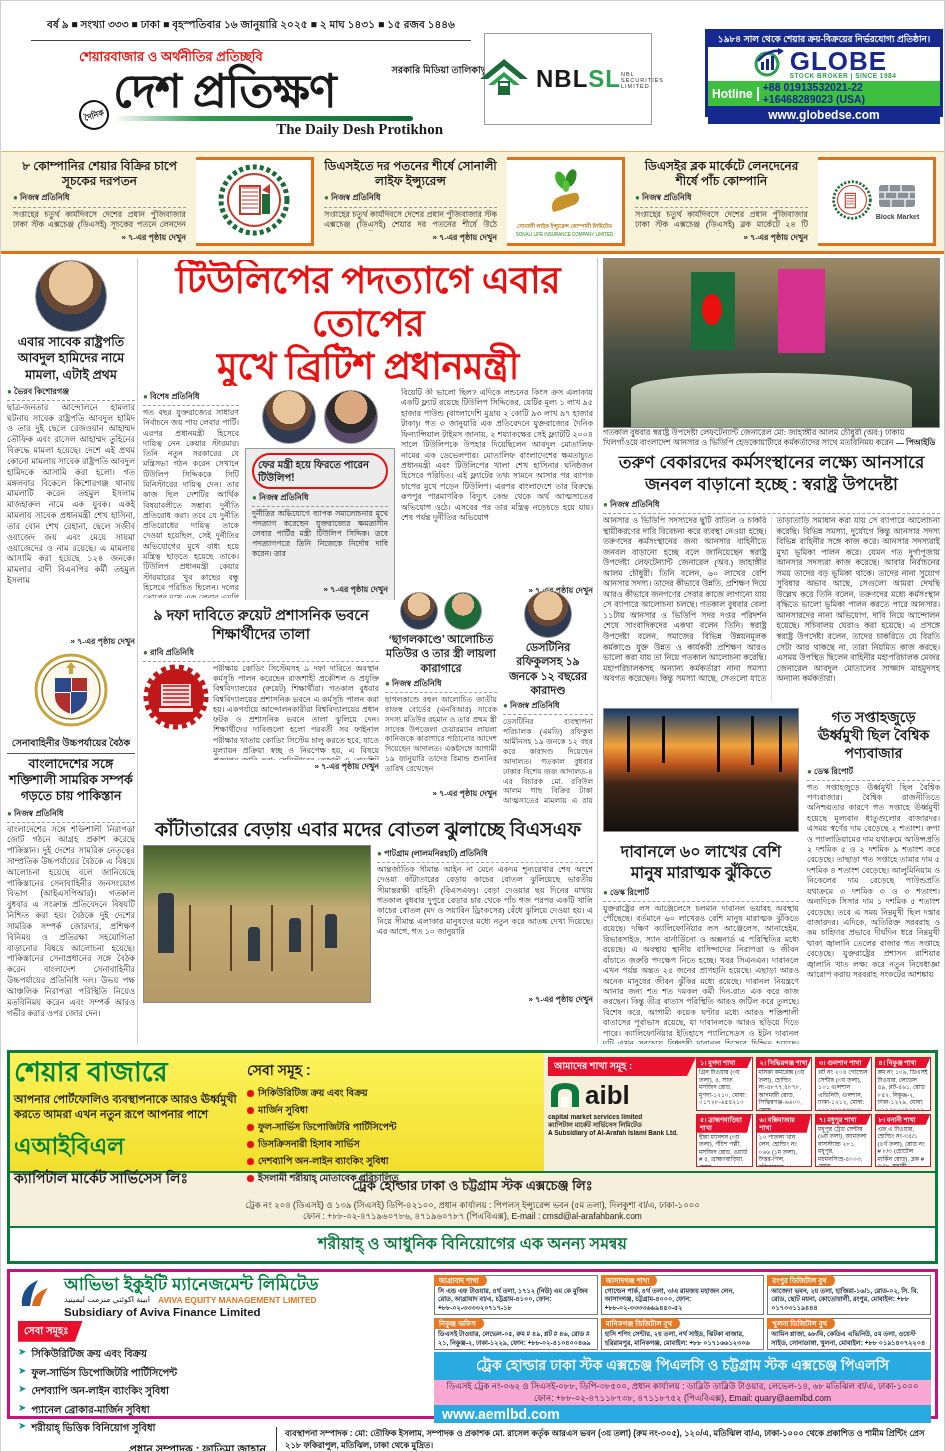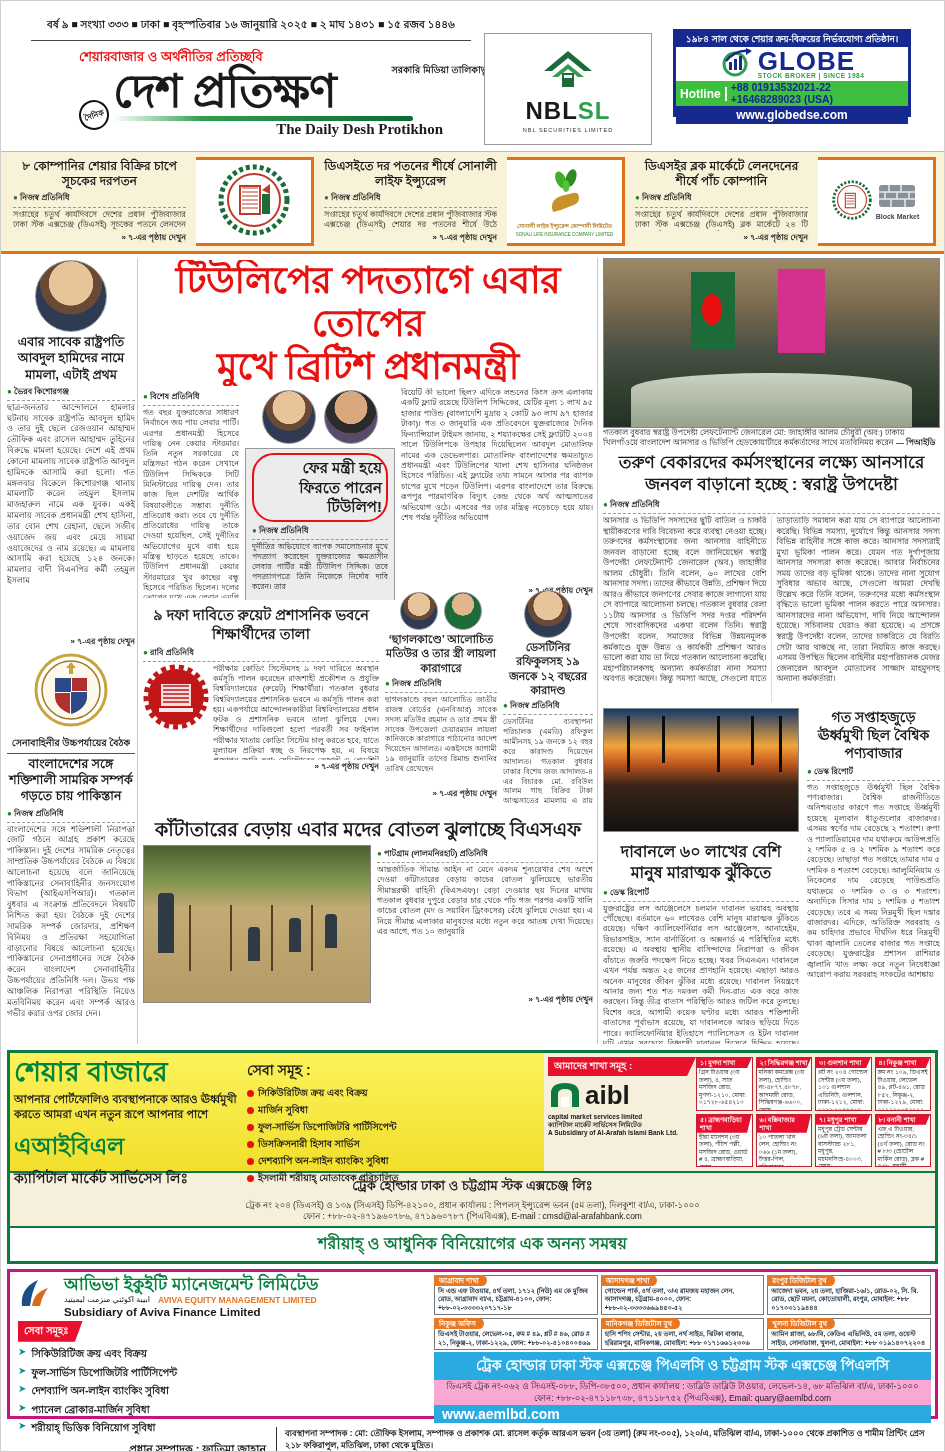--- a/index.html
+++ b/index.html
@@ -10,25 +10,25 @@
   .hdr { position:relative; height:150px; }
   .dateline { position:absolute; left:30px; top:16px; width:440px; text-align:center; font-size:10.5px; font-weight:bold; border-bottom:1.5px solid #444; padding-bottom:6px; }
   .masthead { position:absolute; left:78px; top:46px; width:400px; }
   .tagline { color:#e8110f; font-weight:bold; font-size:13px; }
   .listed { position:absolute; right:-18px; top:16px; font-size:9.5px; font-weight:bold; }
   .mast-row { display:flex; align-items:flex-end; }
   .daily-circle { width:30px; height:30px; border:2px solid #111; border-radius:50%; font-size:8px; font-weight:bold; display:flex; align-items:center; justify-content:center; transform:rotate(-18deg); margin:18px 4px 8px 0; }
   .title-bn { font-size:46px; font-weight:900; letter-spacing:-1px; line-height:1.0; }
   .green-swoosh { height:5px; background:linear-gradient(90deg,#fff, #2e9e4f 30%, #0b6b33); border-radius:3px; margin-top:2px; width:300px; }
   .title-en { font-size:15px; font-weight:bold; font-family:"Liberation Serif","DejaVu Serif",serif; text-align:right; width:330px; }
-  .nblsl-box { position:absolute; left:483px; top:32px; width:168px; height:112px; border:1px solid #9a9a9a; display:flex; flex-direction:column; align-items:center; justify-content:center; background:#fff; }
+  .nblsl-box { position:absolute; left:483px; top:32px; width:168px; height:92px; border:1px solid #9a9a9a; display:flex; flex-direction:row; align-items:center; justify-content:center; background:#fff; }
   .nblsl-brand { font-size:24px; font-weight:900; letter-spacing:1px; }
   .nblsl-brand .g { color:#2e9e4f; }
   .nblsl-sub { font-size:5.5px; letter-spacing:1px; color:#333; margin-top:2px; }
-  .globe-box { position:absolute; left:672px; top:28px; width:238px; height:88px; border:3px solid #16298f; display:flex; flex-direction:column; background:#fff; }
+  .globe-box { position:absolute; left:704px; top:28px; width:238px; height:88px; border:3px solid #16298f; display:flex; flex-direction:column; background:#fff; }
   .globe-top { background:#16298f; color:#fff; font-size:9px; font-weight:bold; text-align:center; padding:2px 2px; line-height:1.25; }
   .globe-mid { display:flex; align-items:center; justify-content:center; gap:4px; flex:1; }
   .globe-brand { color:#16298f; font-size:26px; font-weight:900; letter-spacing:1px; line-height:.9; }
   .globe-brand small { display:block; font-size:6.5px; color:#2e9e4f; letter-spacing:.5px; }
   .globe-hot { background:#3fbf3f; display:flex; align-items:center; gap:4px; padding:1px 4px; }
   .globe-hot .lbl { color:#fff; font-size:12px; font-weight:bold; border-right:2px solid #fff; padding-right:4px; }
   .globe-hot .ph { color:#16298f; font-size:10.5px; font-weight:900; line-height:1.1; }
   .globe-web { background:#16298f; color:#fff; text-align:center; font-size:12px; font-weight:bold; padding:2px 0; }
 
   
@@ -49,21 +49,21 @@
   .vdiv { position:absolute; top:0; width:1px; height:786px; background:#c9c9c9; }
   .blk { position:absolute; overflow:hidden; }
   .a-title { font-weight:900; text-align:center; line-height:1.3; }
   .a-body { font-size:8.2px; line-height:1.32; text-align:justify; overflow:hidden; }
   .portrait { border-radius:50%; border:1px solid #999; background:radial-gradient(circle at 50% 32%,#e7c49a 0 37%,#6b4a35 38% 52%,#2e3b52 53%); }
   .photo { position:relative; border:1px solid #888; overflow:hidden; }
   .caption { font-size:8px; line-height:1.3; }
   .kicker { font-size:9.5px; font-weight:900; text-align:center; border-bottom:1px solid #555; padding-bottom:2px; margin:4px 0 2px; }
   .red-head { color:#e8110f; font-size:37px; font-weight:900; text-align:center; line-height:1.16; letter-spacing:-.5px; }
   .graybox { background:#ececec; border:1px solid #9a9a9a; padding:4px 6px; }
-  .graybox .gb-title { border:2px solid #e8110f; border-radius:22px; font-size:15px; font-weight:900; text-align:right; padding:3px 4px; line-height:1.3; }
+  .graybox .gb-title { border:2px solid #e8110f; border-radius:22px; font-size:10px; font-weight:900; text-align:left; padding:3px 4px; line-height:1.3; }
   .two-col { column-count:2; column-gap:10px; column-rule:1px solid #ddd; }
 
   
   .p-meeting { background:linear-gradient(180deg,#9c8a66 0%,#7a6a4f 28%,#474f44 55%,#31402f 78%,#243026 100%); }
   .p-meeting .flag-bd { position:absolute; left:26%; top:8%; width:13%; height:46%; background:#1d6b38; }
   .p-meeting .flag-bd i { position:absolute; left:24%; top:28%; width:46%; height:40%; background:#e8110f; border-radius:50%; }
   .p-meeting .flag-an { position:absolute; left:52%; top:6%; width:14%; height:50%; background:#d6308f; }
   .p-meeting .table { position:absolute; left:8%; right:8%; bottom:0; height:32%; background:linear-gradient(180deg,#cbd3c2,#96a28a); border-radius:50% 50% 0 0/30% 30% 0 0; }
   .p-fire { background:linear-gradient(180deg,#123a6b 0%,#f2a33c 30%,#c2571f 45%,#3a2417 62%,#141210 100%); }
   .p-fire .palm { position:absolute; top:6%; width:3px; height:46%; background:#0d0d0d; }

